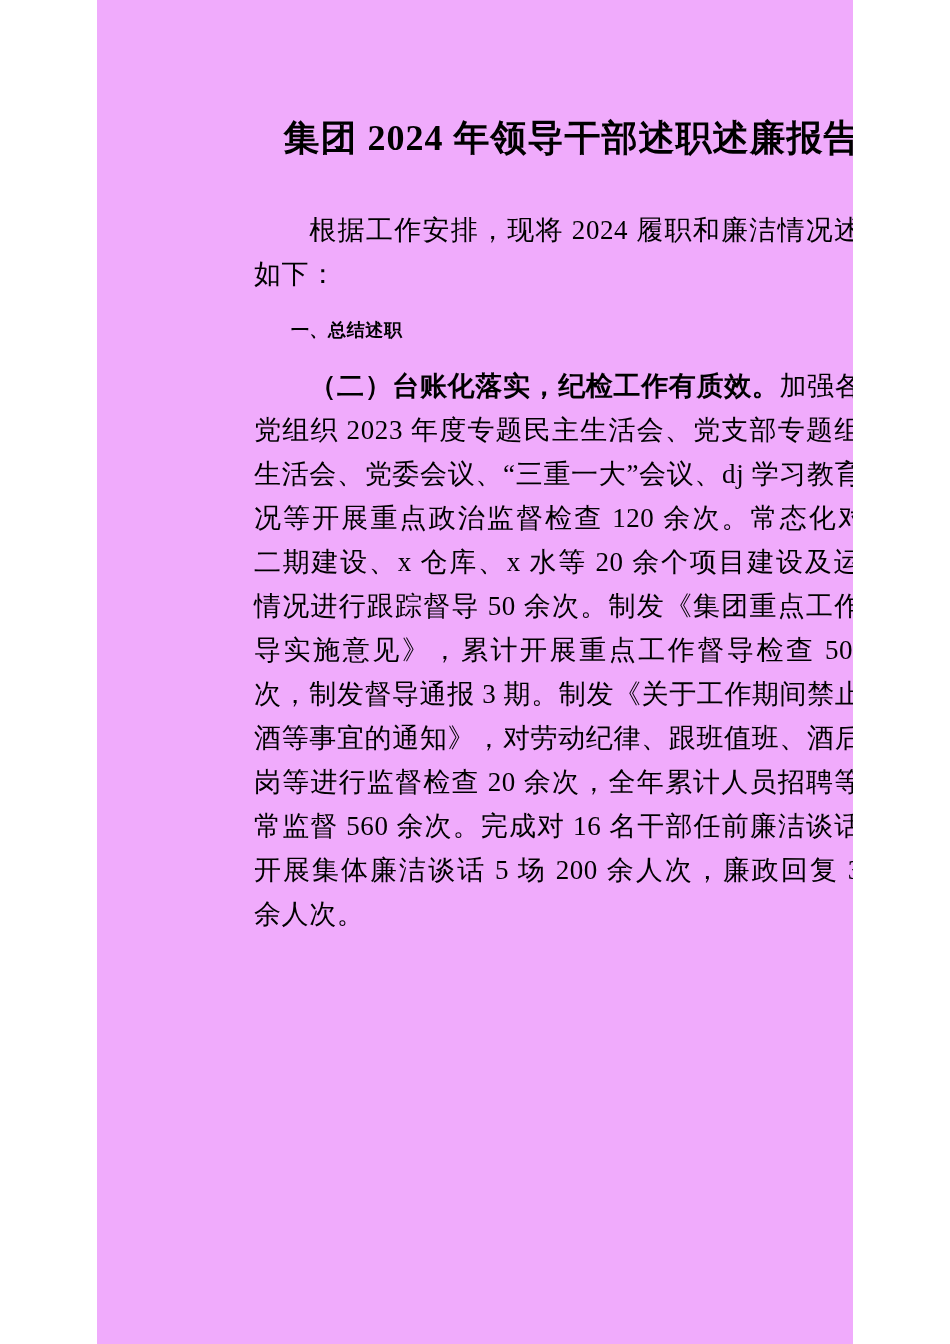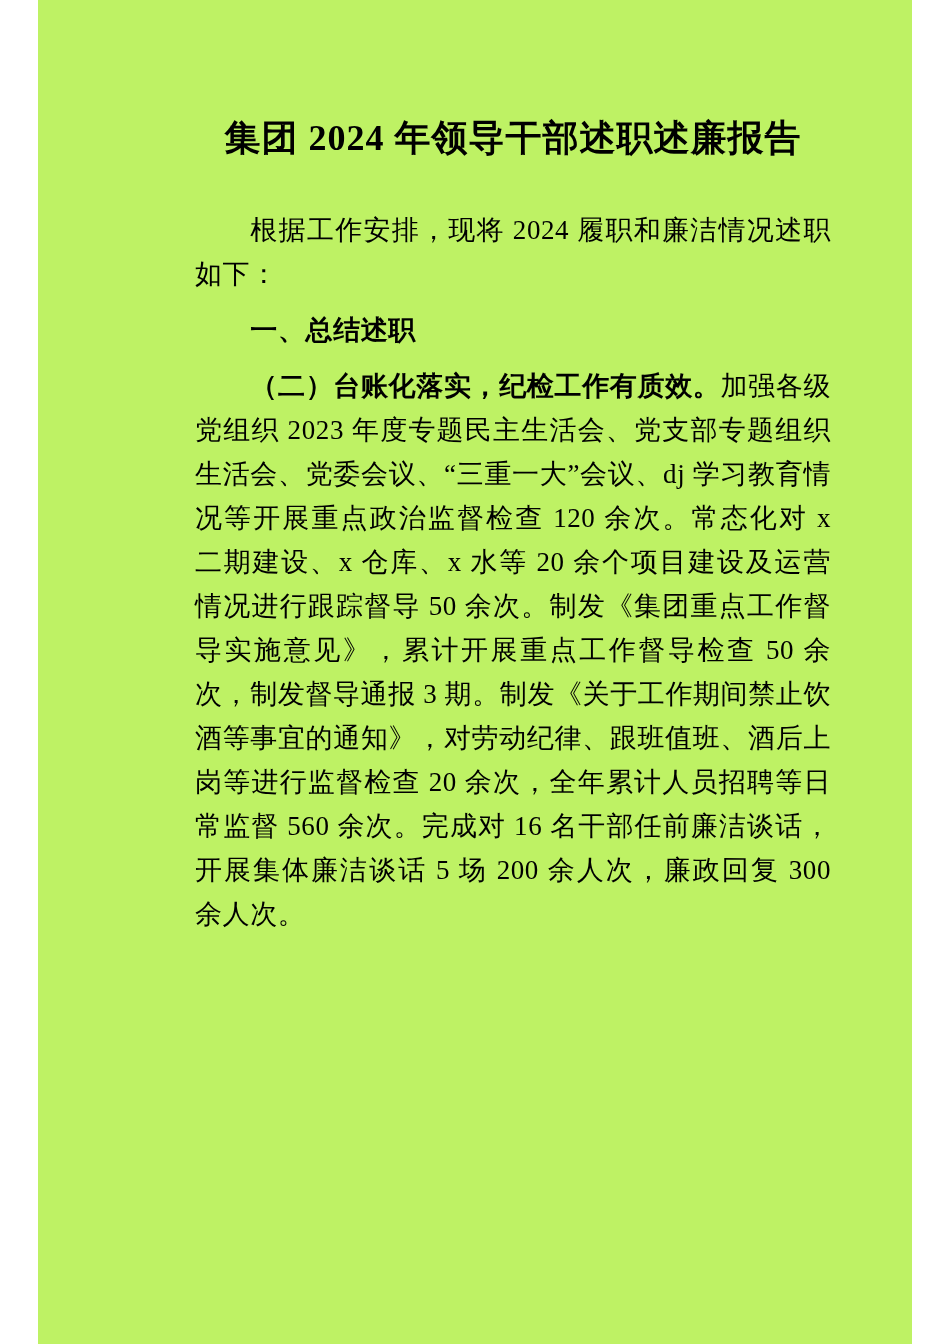--- a/index.html
+++ b/index.html
@@ -2,24 +2,24 @@
 <html><head>
 <meta charset="utf-8">
 <style>
   html, body {
     margin: 0;
     padding: 0;
     background: #ffffff;
   }
   .page {
     position: relative;
-    width: 874px;
+    width: 756px;
     height: 1344px;
     margin: 0 auto;
-    background: #bef264;
+    background: #f0abfc;
     color: #000000;
     overflow: hidden;
     font-family: "Liberation Serif", serif;
   }
   .content {
     margin: 0 145px;
     width: 660px;
   }
   .doc-title {
     margin: 112px 0 0 0;
@@ -39,21 +39,21 @@
   p.para, p.intro, h2.section {
     margin: 12px;
     padding: 0;
     text-indent: 2.05em;
   }
   p.intro {
     margin-top: 44px;
   }
   h2.section {
     font-family: "Liberation Sans", sans-serif;
-    font-size: 27px;
+    font-size: 18px;
     line-height: 44px;
     font-weight: bold;
     letter-spacing: 0.6px;
   }
   .lead {
     font-weight: bold;
   }
 </style>
 </head>
 <body>

